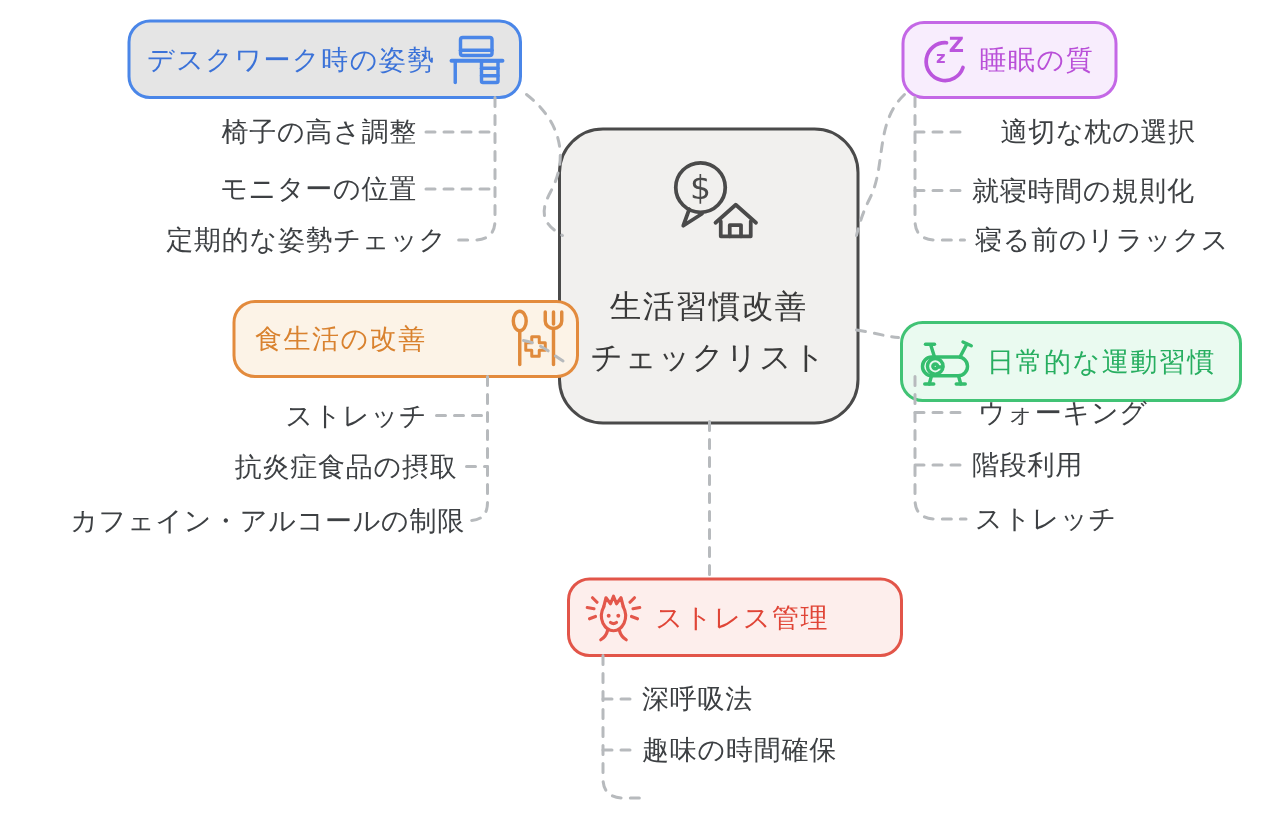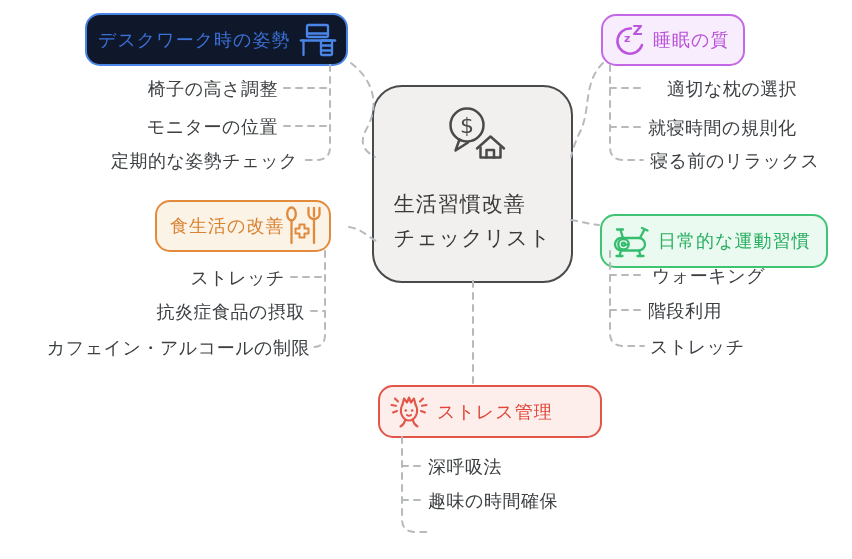--- a/index.html
+++ b/index.html
@@ -8,31 +8,31 @@
     font-family:"DejaVu Sans","Liberation Sans",sans-serif;overflow:hidden;
   }
   .conn-layer{position:absolute;left:0;top:0;width:852px;height:559px;pointer-events:none;z-index:3;}
   .conn{fill:none;stroke:#b7babd;stroke-width:2;stroke-dasharray:6 6;stroke-linecap:round;}
   .node{
     position:absolute;display:flex;align-items:center;box-sizing:border-box;
     border:2.5px solid;border-radius:15px;z-index:2;white-space:nowrap;
   }
   .node .label{font-size:18px;font-weight:500;letter-spacing:1px;}
   .node .nicon{display:flex;align-items:center;justify-content:center;}
-  .node-posture{left:85px;top:13px;width:263px;height:53px;background:#0f172a;border-color:#4a86e8;color:#3b72d8;justify-content:space-between;padding:0 9px 0 11px;}
+  .node-posture{left:85px;top:13px;width:263px;height:53px;background:#e5e5e5;border-color:#4a86e8;color:#3b72d8;justify-content:space-between;padding:0 9px 0 11px;}
   .node-sleep{left:601px;top:14px;width:144px;height:52px;background:#f8edfd;border-color:#c468e6;color:#b94fd8;padding:0 10px 0 8px;gap:8px;}
-  .node-diet{left:155px;top:200px;width:176px;height:52px;background:#fcf3e7;border-color:#e38b3d;color:#d9822f;justify-content:space-between;padding:0 8px 0 13px;}
+  .node-diet{left:155px;top:200px;width:231px;height:52px;background:#fcf3e7;border-color:#e38b3d;color:#d9822f;justify-content:space-between;padding:0 8px 0 13px;}
   .node-exercise{left:600px;top:214px;width:228px;height:54px;background:#eafaf0;border-color:#41c375;color:#27ae60;padding:0 14px 0 8px;gap:8px;}
   .node-stress{left:378px;top:385px;width:224px;height:53px;background:#fdeeec;border-color:#e25549;color:#e04537;padding:0 10px 0 9px;gap:8px;}
   .center-node{
     position:absolute;left:372px;top:85px;width:201px;height:198px;box-sizing:border-box;
     background:#f1f0ee;border:2.5px solid #4a4a4a;border-radius:30px;z-index:2;
     display:flex;flex-direction:column;align-items:center;
   }
-  .center-title{margin-top:22px;font-size:21px;line-height:34px;color:#3a3a3a;font-weight:500;letter-spacing:1px;}
+  .center-title{margin-top:22px;font-size:21px;line-height:34px;color:#3a3a3a;font-weight:500;letter-spacing:1px;text-align:center;}
   .leaf{
     position:absolute;font-size:18px;line-height:21px;color:#3d4043;
     letter-spacing:0.5px;white-space:nowrap;z-index:2;
   }
 </style>
 </head>
 <body>
 
 <div class="canvas">
 

